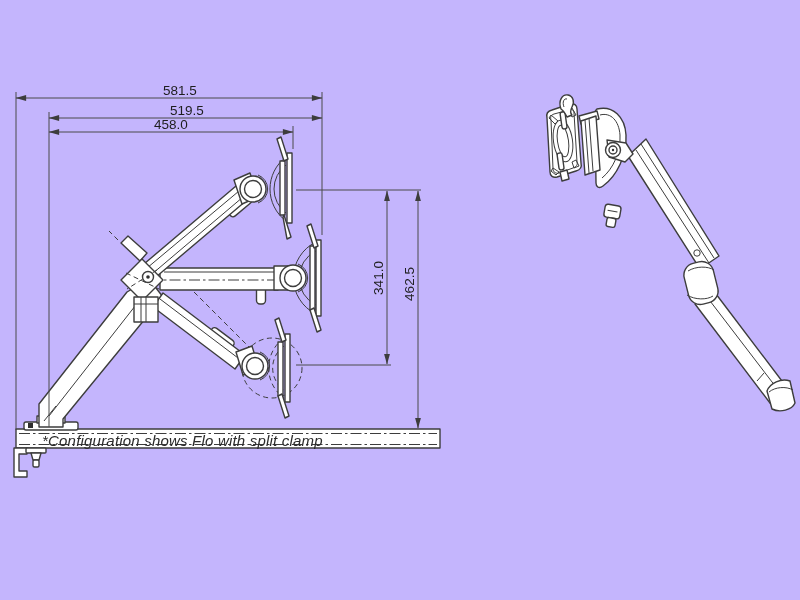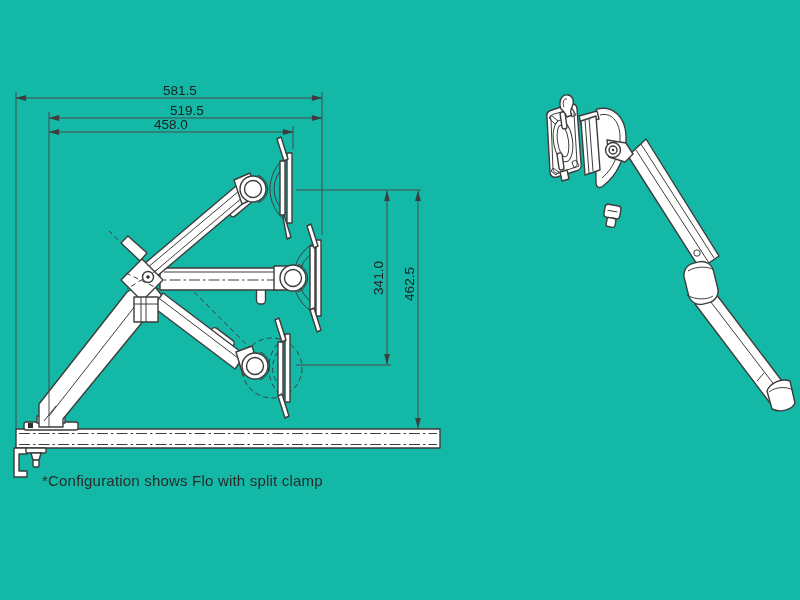--- a/index.html
+++ b/index.html
@@ -1,16 +1,16 @@
 <!DOCTYPE html>
 <html><head>
 <meta charset="utf-8">
 <style>
   html,body{margin:0;padding:0;background:#ffffff;}
-  .canvas{position:relative;width:800px;height:600px;background:#14b8a6;overflow:hidden;
+  .canvas{position:relative;width:800px;height:600px;background:#c4b5fd;overflow:hidden;
           font-family:"Liberation Sans",sans-serif;}
   svg{position:absolute;left:0;top:0;}
   .lnw {fill:#ffffff;stroke:#3d3d3d;stroke-width:1.4;stroke-linejoin:round;}
   .thin{fill:none;stroke:#3d3d3d;stroke-width:1;stroke-linejoin:round;}
   .dim {fill:none;stroke:#4a4a4a;stroke-width:1;}
   .dd  {stroke-dasharray:11 3 2.5 3;}
   .dsh {stroke-dasharray:5 3.5;}
   .dark{fill:#2e2e2e;stroke:none;}
   text.dimlbl{font-family:"Liberation Sans",sans-serif;font-size:13.5px;fill:#1e1e1e;}
   .note{position:absolute;font-size:15px;color:#2b2b2b;letter-spacing:.2px;white-space:nowrap;}
@@ -211,14 +211,14 @@
       <path class="thin" d="M572,108 L576,115 L572,117 L569,111 Z"></path>
       <path class="thin" d="M576,160 L579,166 L574,168 L572,162 Z"></path>
       <path class="thin" d="M553,168 L559,172 L556,175 L551,171 Z"></path>
       <path class="lnw" d="M561,109 C558,101 562,94 568,95 C573,96 575,102 572,107 C570,111 570,113 572,115 L567,117 C565,113 564,111 561,109 Z"></path>
       <path class="thin" d="M564,107 C562,102 564,98 567,99"></path>
       <path class="lnw" d="M560,172 L567,170 L569,179 L562,181 Z"></path>
     </g>
   </g>
 </svg>
 
-<div class="note" style="left:42px;top:472px;">*Configuration shows Flo with split clamp</div>
+<div class="note" style="left:42px;top:432px;font-style:italic;">*Configuration shows Flo with split clamp</div>
 </div>
 
 </body></html>

